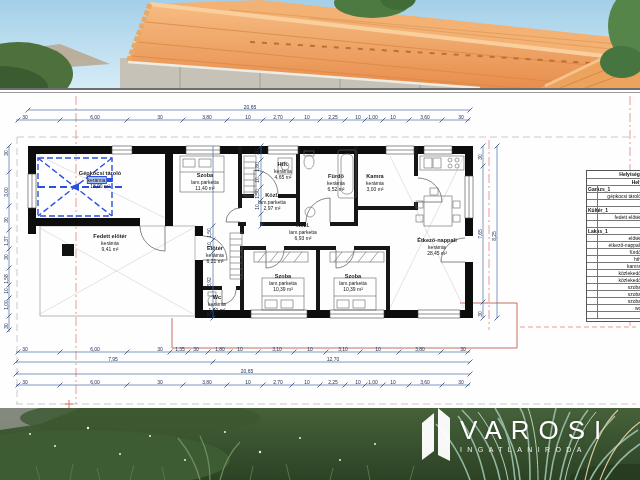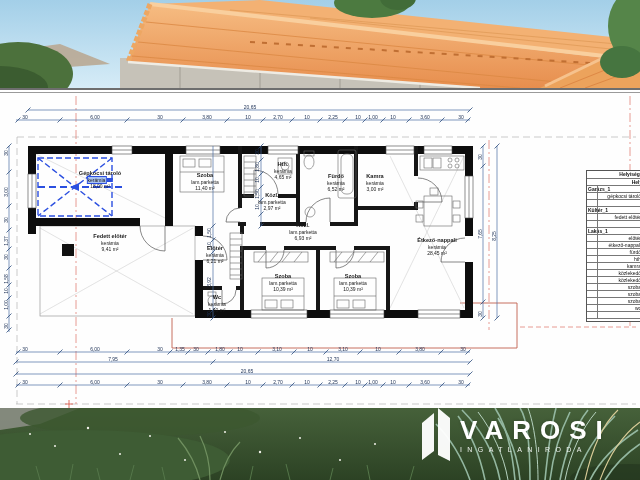--- a/index.html
+++ b/index.html
@@ -29,21 +29,21 @@
   .tbl .vline{position:absolute;left:10px;top:15px;height:133px;width:0;border-left:0.5px solid #777;}
   .trow{width:110px;height:7px;line-height:6.4px;font-size:5px;color:#111;
         border-bottom:0.5px solid #777;box-sizing:border-box;overflow:hidden;}
   .trow.hd{height:8px;font-weight:bold;text-align:center;line-height:7.4px;}
   .trow.ch{font-weight:bold;text-align:center;}
   .trow.sec{font-weight:bold;text-align:left;padding-left:1px;}
   .trow.room{width:56px;text-align:right;border-right:0.5px solid #777;padding-right:1px;}
   
   .logo{position:absolute;left:421px;top:407px;display:flex;align-items:center;gap:9px;z-index:8;}
   .logo .txt{display:flex;flex-direction:column;}
-  .brand{color:#fff;font-size:26px;font-weight:bold;letter-spacing:9px;line-height:28px;
+  .brand{color:#fff;font-size:26px;font-weight:normal;letter-spacing:9px;line-height:28px;
          text-shadow:0 0 3px rgba(0,0,0,0.25);}
   .tag{color:#eef2ee;font-size:7px;letter-spacing:5.4px;margin-top:2px;}
 </style>
 </head>
 <body>
 
 <div class="stage">
 
   <div class="photo-top">
     <svg width="640" height="88" viewBox="0 0 640 88">

